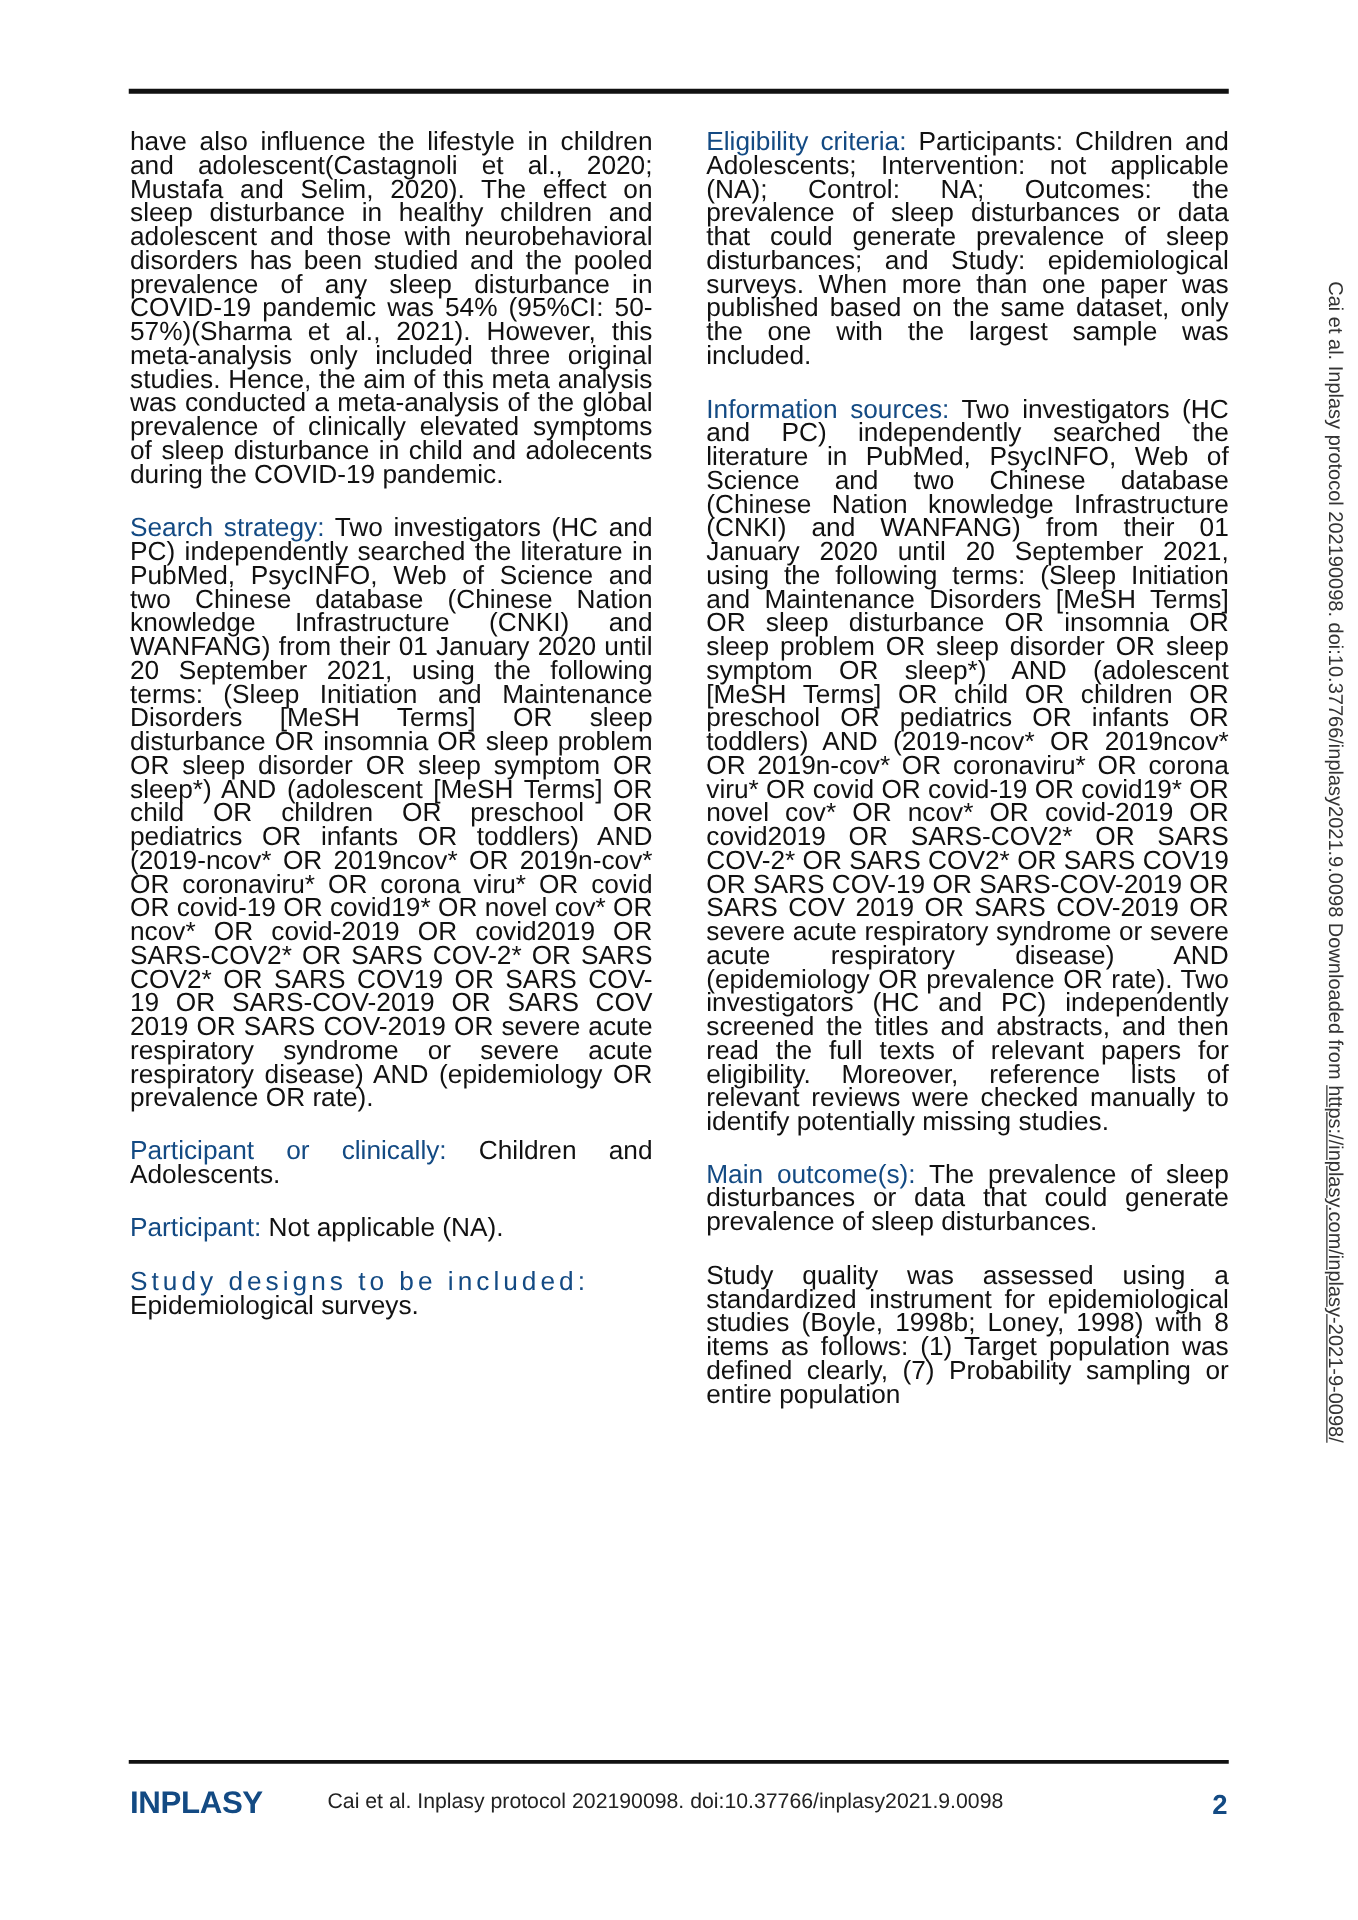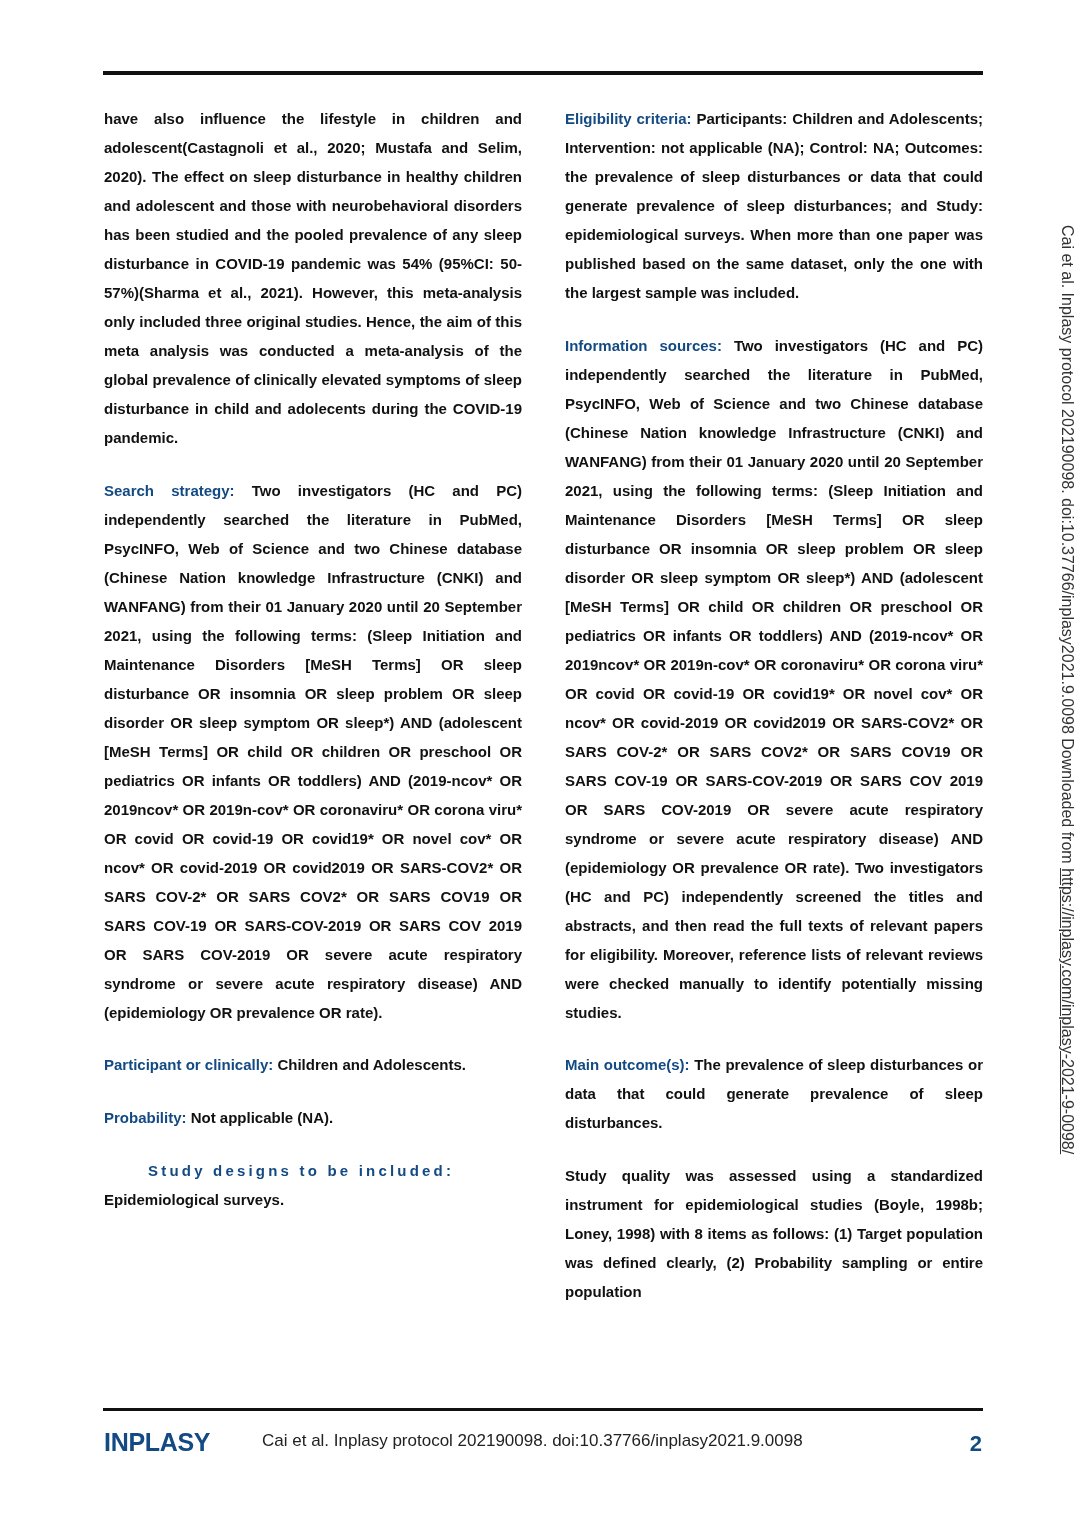--- a/index.html
+++ b/index.html
@@ -20,23 +20,23 @@
       left: 103px;
       top: 71px;
       width: 880px;
       height: 4px;
       background: #111111;
     }
     .column {
       position: absolute;
       top: 104px;
       width: 418px;
-      font-size: 15px;
-      line-height: 29px;
-      font-weight: bold;
+      font-size: 21px;
+      line-height: 19px;
+      font-weight: normal;
       text-align: justify;
     }
     .col-left { left: 104px; }
     .col-right { left: 565px; }
     .para { margin: 0 0 23.7px 0; }
     .label { color: #134a83; }
     .heading {
       color: #134a83;
       margin: 0 0 23.7px 0;
     }
@@ -100,43 +100,43 @@
   <p class="para">
     <span class="label">Search strategy:</span><span> Two investigators (HC and PC) independently searched the literature in PubMed, PsycINFO, Web of Science and two Chinese database (Chinese Nation knowledge Infrastructure (CNKI) and WANFANG) from their 01 January 2020 until 20 September 2021, using the following terms: (Sleep Initiation and Maintenance Disorders [MeSH Terms] OR sleep disturbance OR insomnia OR sleep problem OR sleep disorder OR sleep symptom OR sleep*) AND (adolescent [MeSH Terms] OR child OR children OR preschool OR pediatrics OR infants OR toddlers) AND (2019-ncov* OR 2019ncov* OR 2019n-cov* OR coronaviru* OR corona viru* OR covid OR covid-19 OR covid19* OR novel cov* OR ncov* OR covid-2019 OR covid2019 OR SARS-COV2* OR SARS COV-2* OR SARS COV2* OR SARS COV19 OR SARS COV-19 OR SARS-COV-2019 OR SARS COV 2019 OR SARS COV-2019 OR severe acute respiratory syndrome or severe acute respiratory disease) AND (epidemiology OR prevalence OR rate).</span>
   </p>
 
   <p class="para">
     <span class="label">Participant or clinically:</span><span> Children and Adolescents.</span>
   </p>
 
 
   <p class="para">
-    <span class="label">Probability:</span><span> Not applicable (NA).</span>
+    <span class="label">Participant:</span><span> Not applicable (NA).</span>
   </p>
 
   <p class="para">
-    <span class="label spaced" style="display:block;margin-left:44px;">Study designs to be included:</span><span>Epidemiological surveys.</span>
+    <span class="label spaced" style="display:block;">Study designs to be included:</span><span>Epidemiological surveys.</span>
   </p>
 </div>
 
 <div class="column col-right">
   <p class="para">
     <span class="label">Eligibility criteria:</span><span> Participants: Children and Adolescents; Intervention: not applicable (NA); Control: NA; Outcomes: the prevalence of sleep disturbances or data that could generate prevalence of sleep disturbances; and Study: epidemiological surveys. When more than one paper was published based on the same dataset, only the one with the largest sample was included.</span>
   </p>
 
   <p class="para">
     <span class="label">Information sources:</span><span> Two investigators (HC and PC) independently searched the literature in PubMed, PsycINFO, Web of Science and two Chinese database (Chinese Nation knowledge Infrastructure (CNKI) and WANFANG) from their 01 January 2020 until 20 September 2021, using the following terms: (Sleep Initiation and Maintenance Disorders [MeSH Terms] OR sleep disturbance OR insomnia OR sleep problem OR sleep disorder OR sleep symptom OR sleep*) AND (adolescent [MeSH Terms] OR child OR children OR preschool OR pediatrics OR infants OR toddlers) AND (2019-ncov* OR 2019ncov* OR 2019n-cov* OR coronaviru* OR corona viru* OR covid OR covid-19 OR covid19* OR novel cov* OR ncov* OR covid-2019 OR covid2019 OR SARS-COV2* OR SARS COV-2* OR SARS COV2* OR SARS COV19 OR SARS COV-19 OR SARS-COV-2019 OR SARS COV 2019 OR SARS COV-2019 OR severe acute respiratory syndrome or severe acute respiratory disease) AND (epidemiology OR prevalence OR rate). Two investigators (HC and PC) independently screened the titles and abstracts, and then read the full texts of relevant papers for eligibility. Moreover, reference lists of relevant reviews were checked manually to identify potentially missing studies.</span>
   </p>
 
   <p class="para">
     <span class="label">Main outcome(s):</span><span> The prevalence of sleep disturbances or data that could generate prevalence of sleep disturbances.</span>
   </p>
 
   <p class="para">
-    <span> Study quality was assessed using a standardized instrument for epidemiological studies (Boyle, 1998b; Loney, 1998) with 8 items as follows: (1) Target population was defined clearly, (2) Probability sampling or entire population</span>
+    <span> Study quality was assessed using a standardized instrument for epidemiological studies (Boyle, 1998b; Loney, 1998) with 8 items as follows: (1) Target population was defined clearly, (7) Probability sampling or entire population</span>
   </p>
 </div>
 
 <div class="side-note">
   <span>Cai et al. Inplasy protocol 202190098. doi:10.37766/inplasy2021.9.0098 Downloaded from </span><span class="side-link">https://inplasy.com/inplasy-2021-9-0098/</span>
 </div>
 
 <div class="bottom-rule"></div>
 <div class="footer-brand">INPLASY</div>
 <div class="footer-citation">Cai et al. Inplasy protocol 202190098. doi:10.37766/inplasy2021.9.0098</div>

